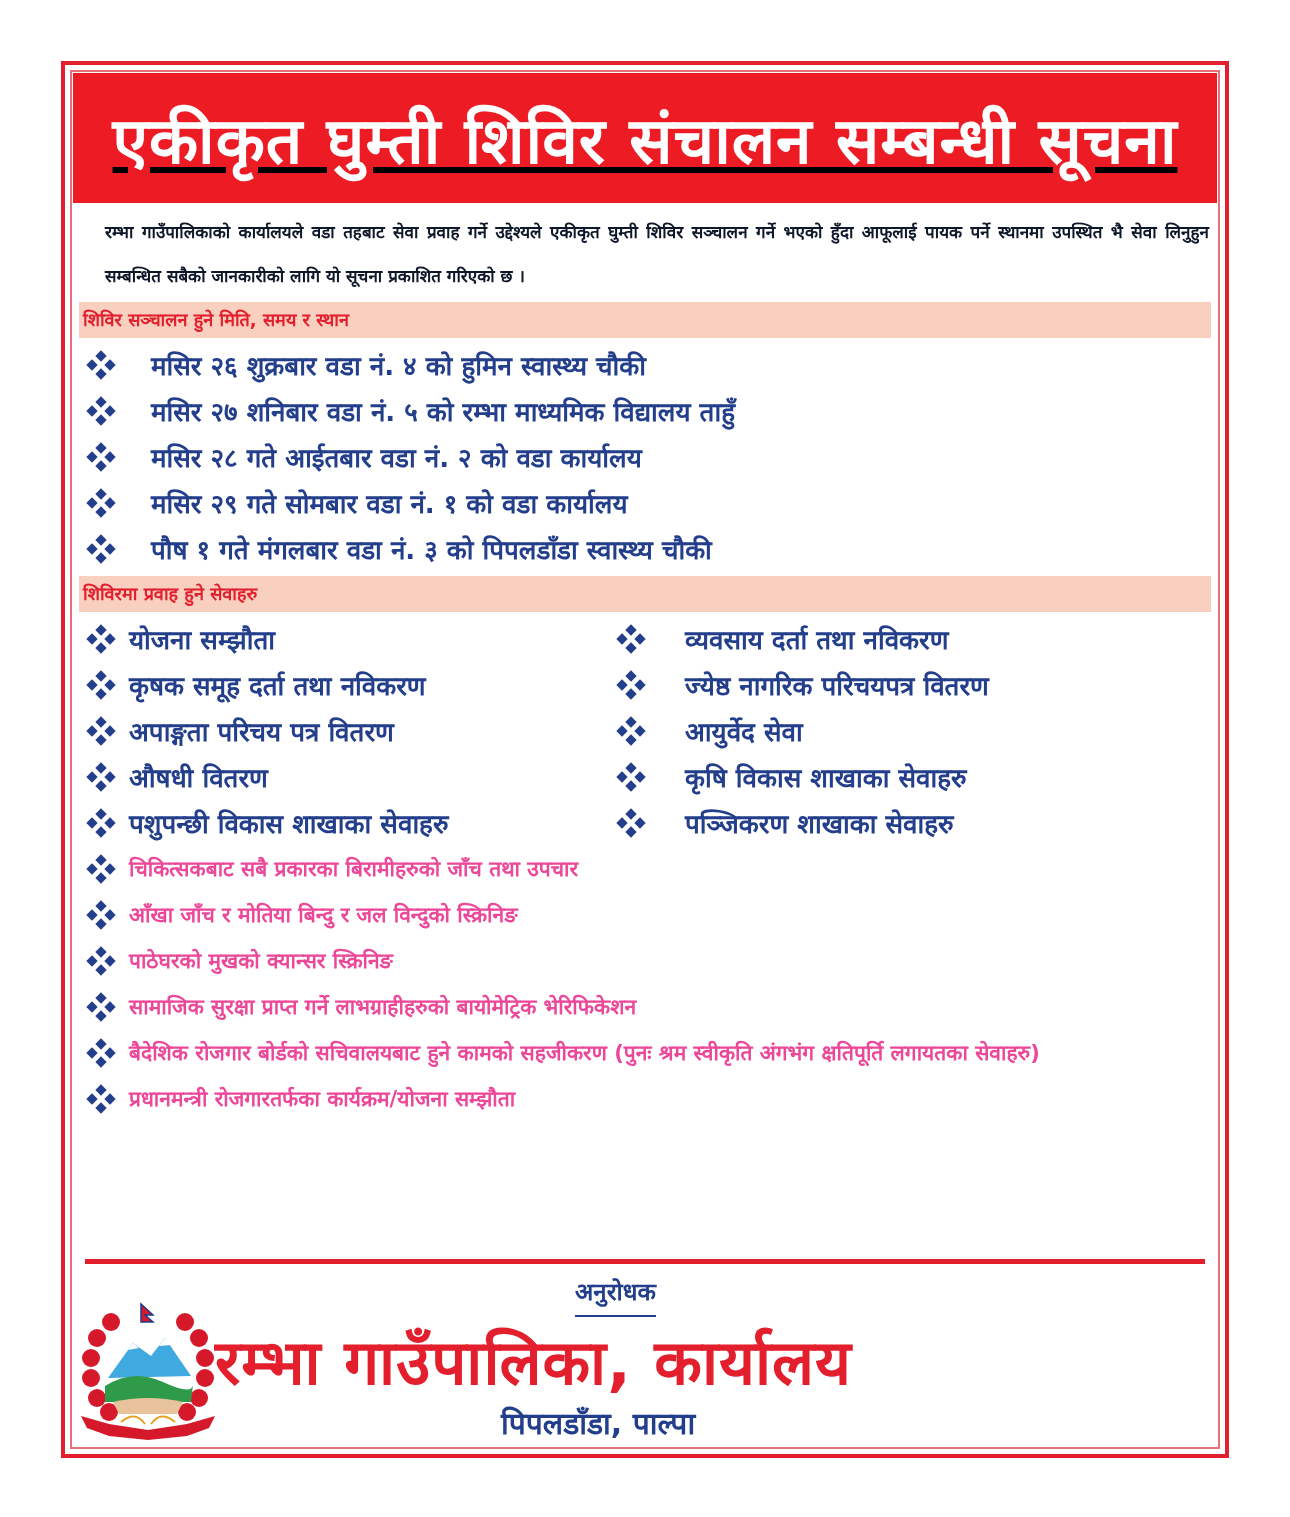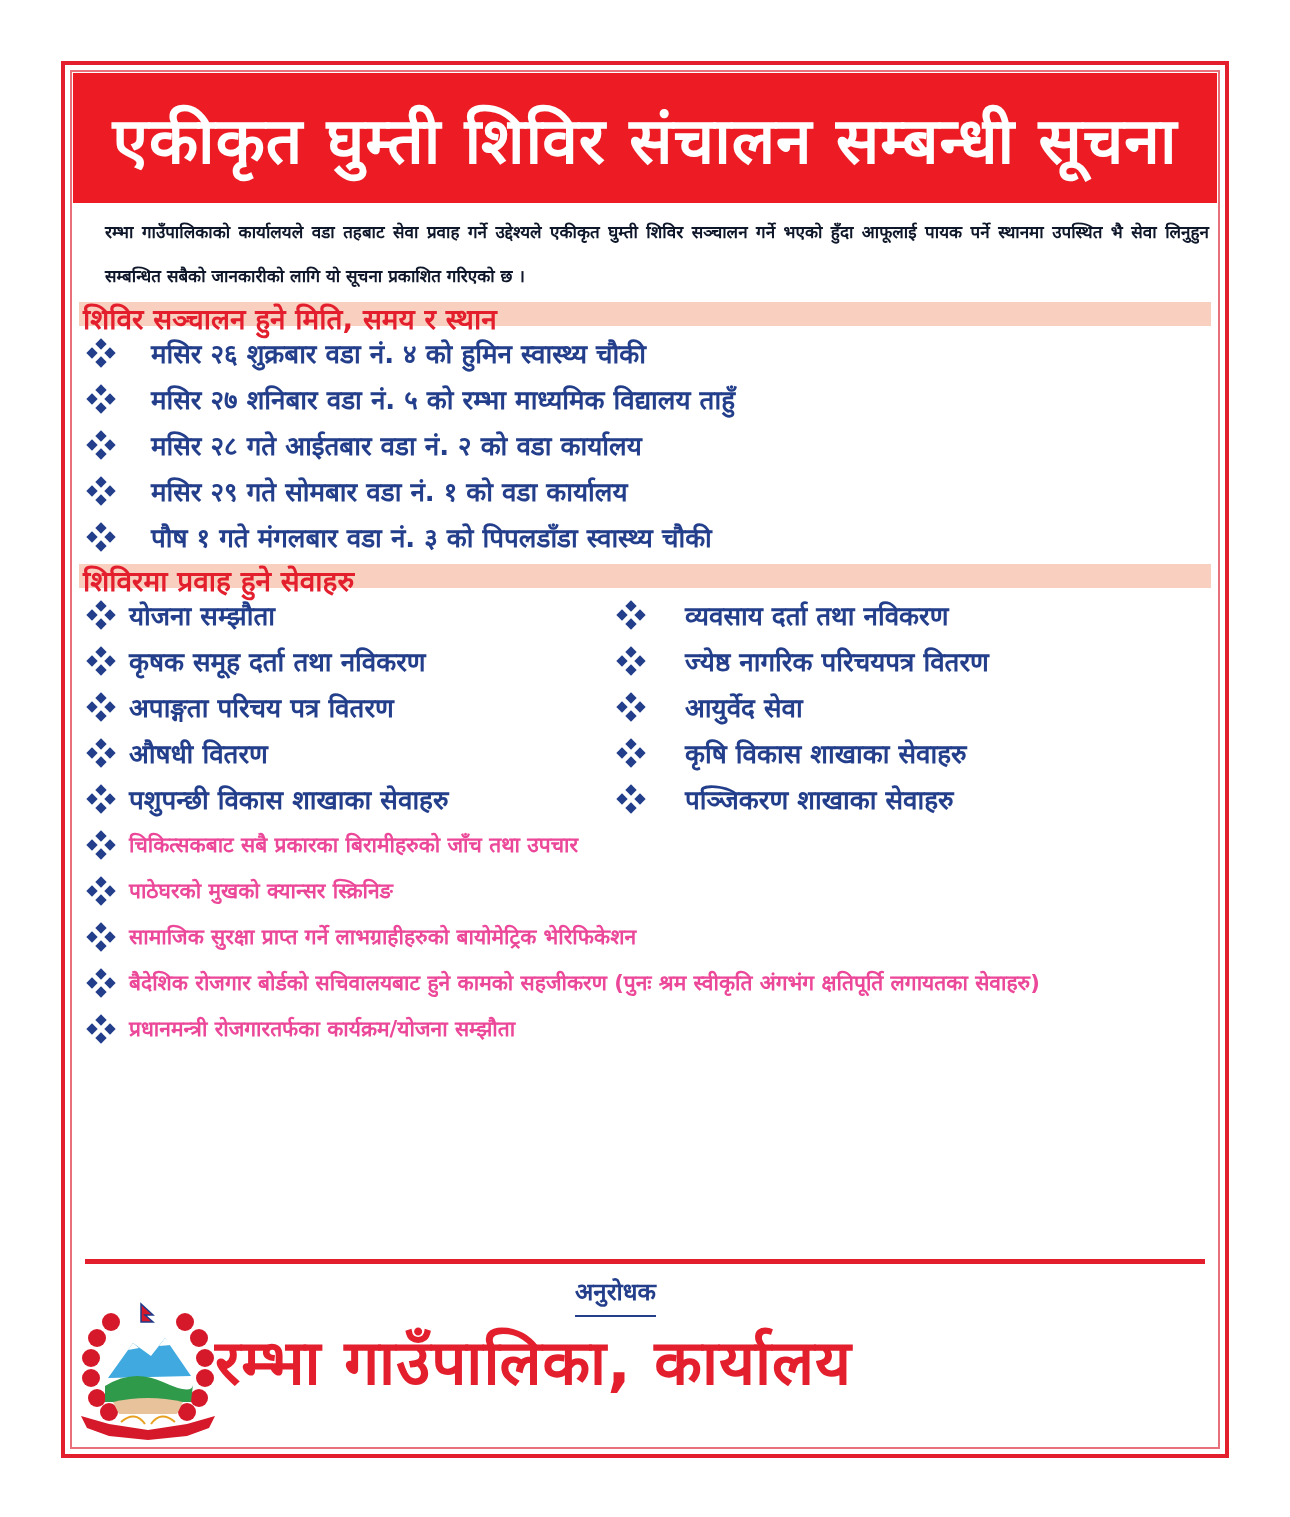--- a/index.html
+++ b/index.html
@@ -3,28 +3,28 @@
   <meta charset="utf-8">
   <style>
     html, body { margin: 0; padding: 0; background: #ffffff; }
     body { width: 1290px; height: 1517px; position: relative; overflow: hidden;
            font-family: "DejaVu Sans", sans-serif; }
     .frame-outer { position: absolute; left: 61px; top: 61px; width: 1168px; height: 1397px;
                    border: 4px solid #e31e2d; box-sizing: border-box; }
     .frame-inner { position: absolute; left: 5px; top: 5px; right: 5px; bottom: 5px;
                    border: 2px solid #e8707a; box-sizing: border-box; }
     .title-bar { position: absolute; left: 8px; top: 8px; right: 8px; height: 130px;
-                 background: #ed1c24; display: flex; align-items: center; justify-content: center; }
+                 background: #ed1c24; display: flex; align-items: center; justify-content: center; text-decoration: underline; }
     .title-text { color: #ffffff; font-family: "DejaVu Sans", sans-serif; font-weight: bold;
                   font-size: 64px; letter-spacing: 1px; white-space: nowrap; }
     .content { position: absolute; left: 14px; right: 14px; top: 145px; }
     .intro { color: #0f172a; font-weight: bold; font-size: 17px; line-height: 44px;
              text-align: justify; padding: 0 2px; margin-left: 24px; }
-    .section-head { background: #f9cfbf; color: #e31e2d; font-weight: bold; font-size: 28px;
-                    height: 24px; line-height: 36px; padding-left: 4px; margin: 4px 0 4px 0; }
+    .section-head { background: #f9cfbf; color: #e31e2d; font-weight: bold; font-size: 18px;
+                    height: 36px; line-height: 36px; padding-left: 4px; margin: 4px 0 4px 0; }
     .bullet-row { display: flex; align-items: center; color: #233e8b; font-weight: bold;
                   font-size: 26px; height: 46px; }
     .diamond { width: 28px; height: 28px; position: relative; flex: 0 0 28px; margin-left: 8px; }
     .diamond i { position: absolute; width: 8px; height: 8px; background: #233e8b;
                  transform: rotate(45deg); }
     .diamond i.t { left: 10px; top: 1px; }
     .diamond i.b { left: 10px; top: 19px; }
     .diamond i.l { left: 1px; top: 10px; }
     .diamond i.r { left: 19px; top: 10px; }
     .schedule .bullet-row .label { margin-left: 36px; }
@@ -216,20 +216,29 @@
           </span>
         <span class="label">चिकित्सकबाट सबै प्रकारका बिरामीहरुको जाँच तथा उपचार</span>
       </div>
       <div class="wrap-row">
         <span class="diamond">
             <i class="t"></i>
             <i class="b"></i>
             <i class="l"></i>
             <i class="r"></i>
           </span>
+        <span class="label">आँखा जाँच र मोतिया बिन्दु र जल विन्दुको स्क्रिनिङ</span>
+      </div>
+      <div class="wrap-row">
+        <span class="diamond">
+            <i class="t"></i>
+            <i class="b"></i>
+            <i class="l"></i>
+            <i class="r"></i>
+          </span>
         <span class="label">पाठेघरको मुखको क्यान्सर स्क्रिनिङ</span>
       </div>
       <div class="wrap-row">
         <span class="diamond">
             <i class="t"></i>
             <i class="b"></i>
             <i class="l"></i>
             <i class="r"></i>
           </span>
         <span class="label">सामाजिक सुरक्षा प्राप्त गर्ने लाभग्राहीहरुको बायोमेट्रिक भेरिफिकेशन</span>
@@ -279,14 +288,15 @@
       <polygon points="55,52 60,45 66,50" fill="#ffffff"></polygon>
       <polygon points="86,48 92,40 98,47" fill="#ffffff"></polygon>
       <path d="M32 88 Q60 70 90 84 T120 86 L118 104 L32 104 Z" fill="#2e9a4a"></path>
       <path d="M40 104 Q75 96 110 104 L104 116 L46 116 Z" fill="#e8c29a"></path>
       <path d="M8 118 L36 126 L75 132 L114 126 L142 118 L136 130 L114 138 L75 142 L36 138 L14 130 Z" fill="#d6192a"></path>
       <path d="M48 124 Q62 112 72 126" stroke="#e8a020" stroke-width="2" fill="none"></path>
       <path d="M102 124 Q88 112 78 126" stroke="#e8a020" stroke-width="2" fill="none"></path>
     </svg>
     <span class="requester">अनुरोधक</span>
     <span class="org-name">रम्भा गाउँपालिका, कार्यालय</span>
+    <span class="org-location">पिपलडाँडा, पाल्पा</span>
   </div>
 </div>
 
 </body></html>

